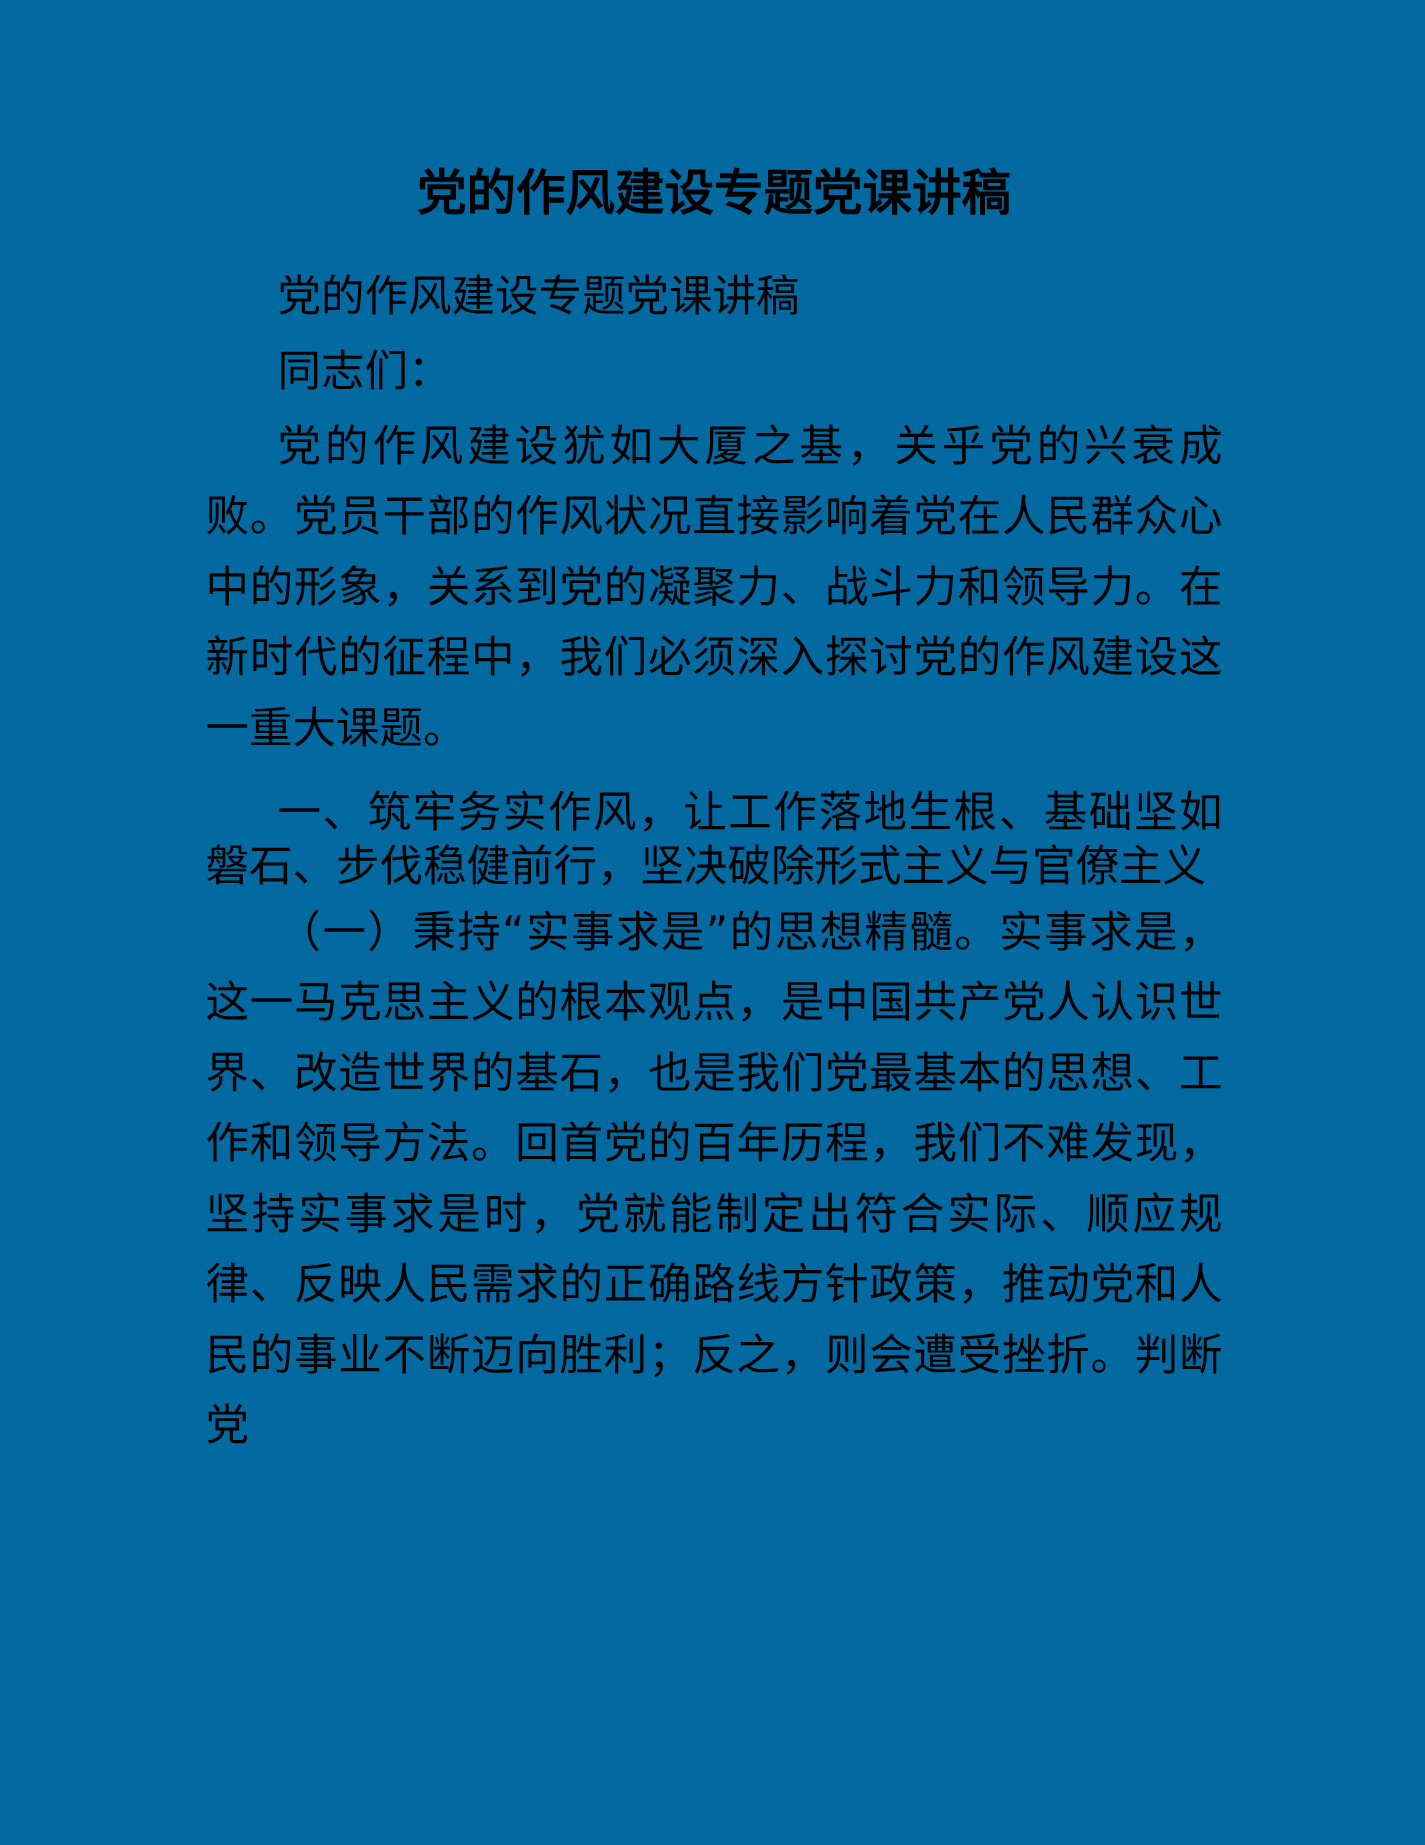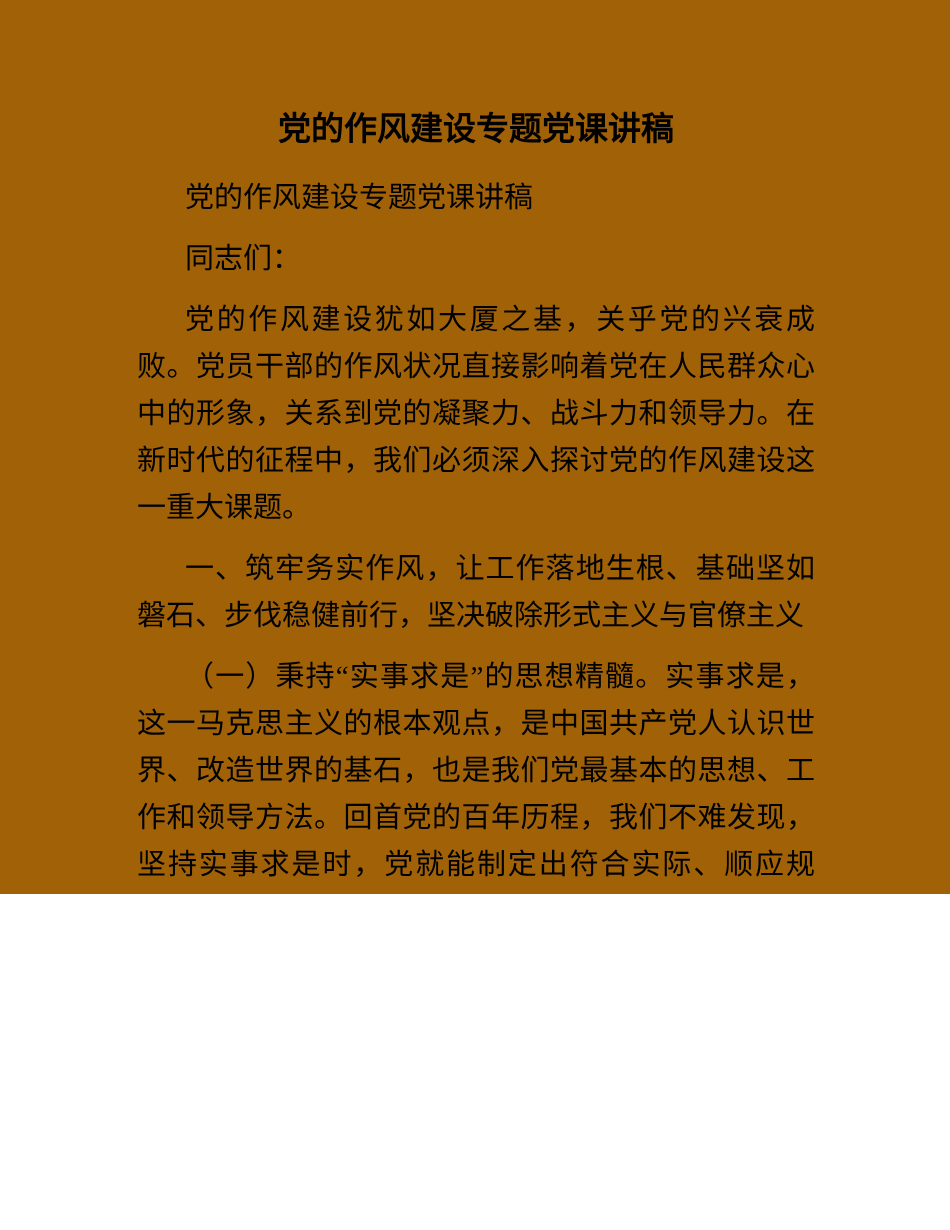--- a/index.html
+++ b/index.html
@@ -9,22 +9,22 @@
     background: #ffffff;
   }
   body {
     font-family: "DejaVu Sans", "Liberation Sans", sans-serif;
     color: #000000;
     -webkit-font-smoothing: antialiased;
   }
   .page {
     position: relative;
     width: 950px;
-    height: 894px;
-    background: #a16207;
+    height: 1230px;
+    background: #0369a1;
     overflow: hidden;
     box-sizing: border-box;
   }
   .content {
     position: absolute;
     left: 137px;
     top: 0;
     width: 678px;
   }
   .doc-title {
@@ -44,26 +44,25 @@
     text-align: justify;
     text-justify: inter-ideograph;
     text-indent: 48px;
     letter-spacing: 0px;
     word-break: break-all;
   }
   .para.first-after-title {
     margin-top: 23px;
   }
   .para.spaced {
-    margin-top: 14px;
-    font-family: Liberation Serif, serif;
+    margin-top: 3px;
   }
   .heading-para {
     font-size: 29px;
-    line-height: 47px;
+    line-height: 36px;
     margin: 0;
     margin-top: 14px;
     text-align: justify;
     text-justify: inter-ideograph;
     text-indent: 48px;
     word-break: break-all;
   }
 </style>
 </head>
 <body>

